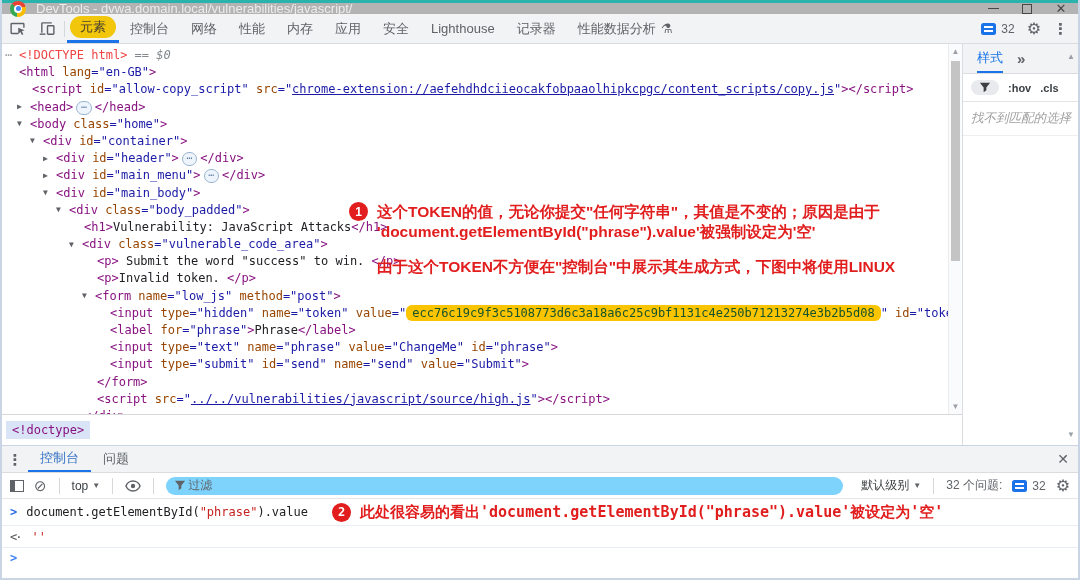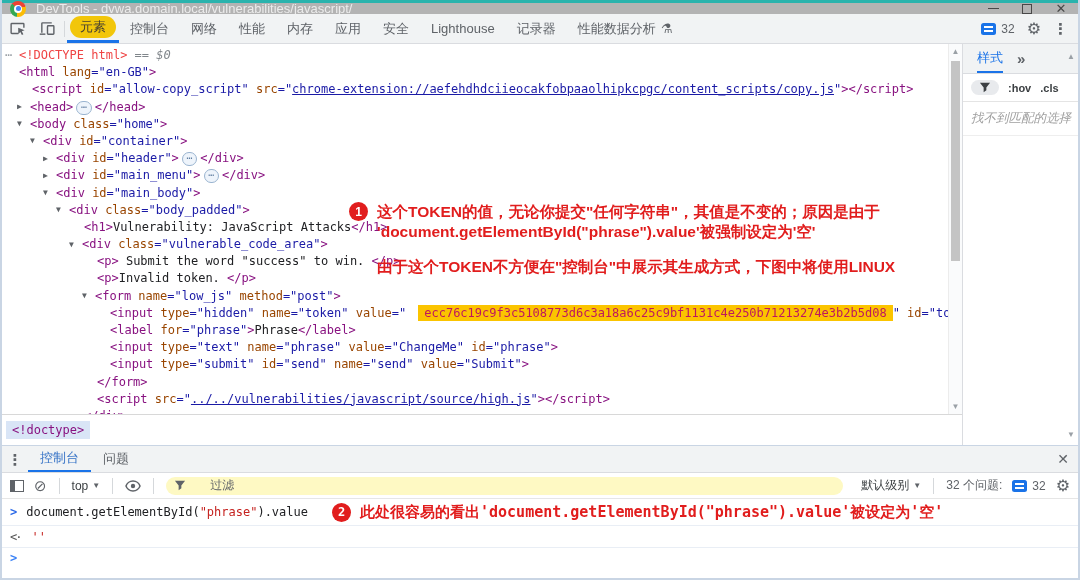--- a/index.html
+++ b/index.html
@@ -52,21 +52,21 @@
   .arrow { display:inline-block; width:13px; margin-left:-15px; font-size:8px; color:#5f6368;
     vertical-align:1.5px; }
   .tk-doctype { color:#ef4444; }
   .tk-eq { color:#80868b; font-style:italic; }
   .tk-dots { position:absolute; left:3px; color:#9aa0a6; letter-spacing:-1px; }
   .tk-tag { color:#881280; }
   .tk-attr { color:#994500; }
   .tk-val { color:#1a1aa6; }
   .tk-link { color:#1a1aa6; text-decoration:underline; }
   .tk-text { color:#202124; }
-  .tk-hl { background:#fbc400; border-radius:0; padding:1px 6px; color:#be185d;margin-left:12px; }
+  .tk-hl { background:#fbc400; border-radius:6px; padding:1px 6px; color:#14532d; }
   .tk-badge { display:inline-block; border:1px solid #9ab4d0; color:#5f7da0; background:#eef4fb;
     border-radius:8px; font-size:9px; line-height:8px; padding:1px 4px 3px; margin:0 3px; vertical-align:1px; }
   .tk-code { color:#202124; }
   .tk-str { color:#c5221f; }
 
   
   .vscroll { width:14px; background:#fafbfc; border-left:1px solid #ececec; position:relative; flex:0 0 auto; }
   .scroll-arrow { position:absolute; left:0; width:100%; text-align:center; font-size:8px; color:#9aa0a6; }
   .vthumb { position:absolute; left:2px; top:17px; width:9px; height:200px; background:#c4c4c4; }
 
@@ -110,22 +110,22 @@
     color:#5f6368; font-size:14px; }
 
   
   .con-toolbar { height:26px; background:#fff; border-bottom:1px solid #e6e6e6; display:flex;
     align-items:center; padding:0 8px; gap:10px; flex:0 0 auto; }
   .tool-glyph { color:#5f6368; font-size:15px; line-height:1; }
   .dock-icon { width:14px; height:12px; border:1.5px solid #5f6368; position:relative; }
   .dock-icon::before { content:""; position:absolute; left:0; top:0; bottom:0; width:4px; background:#5f6368; }
   .dd { font-size:12px; color:#3c4043; display:flex; align-items:center; gap:4px; }
   .caret { font-size:8px; color:#5f6368; }
-  .filter-input { flex:1; background:#fef9c3; border-radius:10px; height:18px; display:flex;
-    align-items:center; gap:24px; padding:0 8px; margin-right:8px; }
+  .filter-input { flex:1; background:#7dd3fc; border-radius:10px; height:18px; display:flex;
+    align-items:center; gap:2px; padding:0 8px; margin-right:8px; }
   .filter-label { font-size:12px; color:#5f6368; }
   .issues-txt { font-size:12px; color:#5f6368; white-space:nowrap; }
 
   
   .console { flex:1; background:#fff; font:12px "DejaVu Sans Mono","Liberation Mono",monospace; }
   .crow { display:flex; align-items:center; border-bottom:1px solid #e9eef5; padding-left:8px; }
   .crow1 { height:27px; }
   .crow2 { height:22px; }
   .crow3 { height:19px; border-bottom:none; }
   .chev-in { color:#2c6ae8; font-weight:bold; margin-right:9px; }

